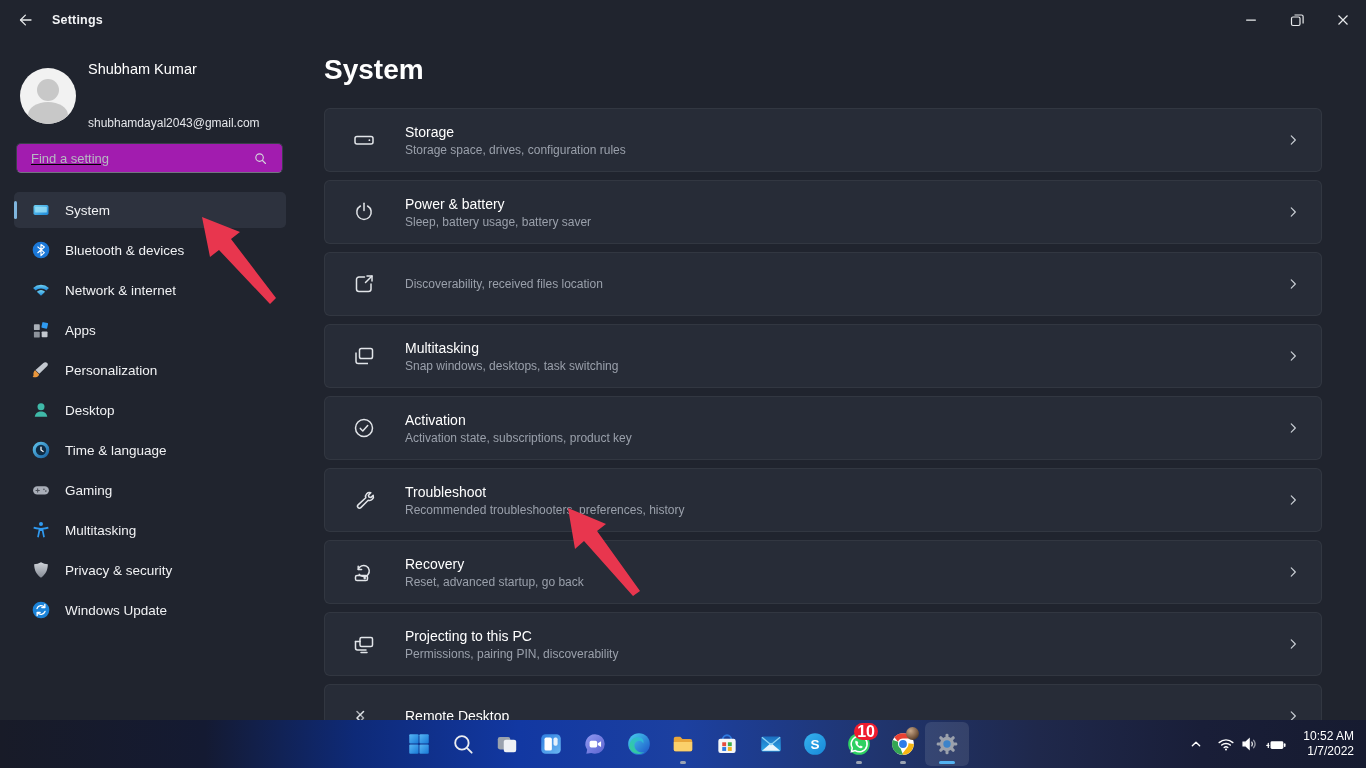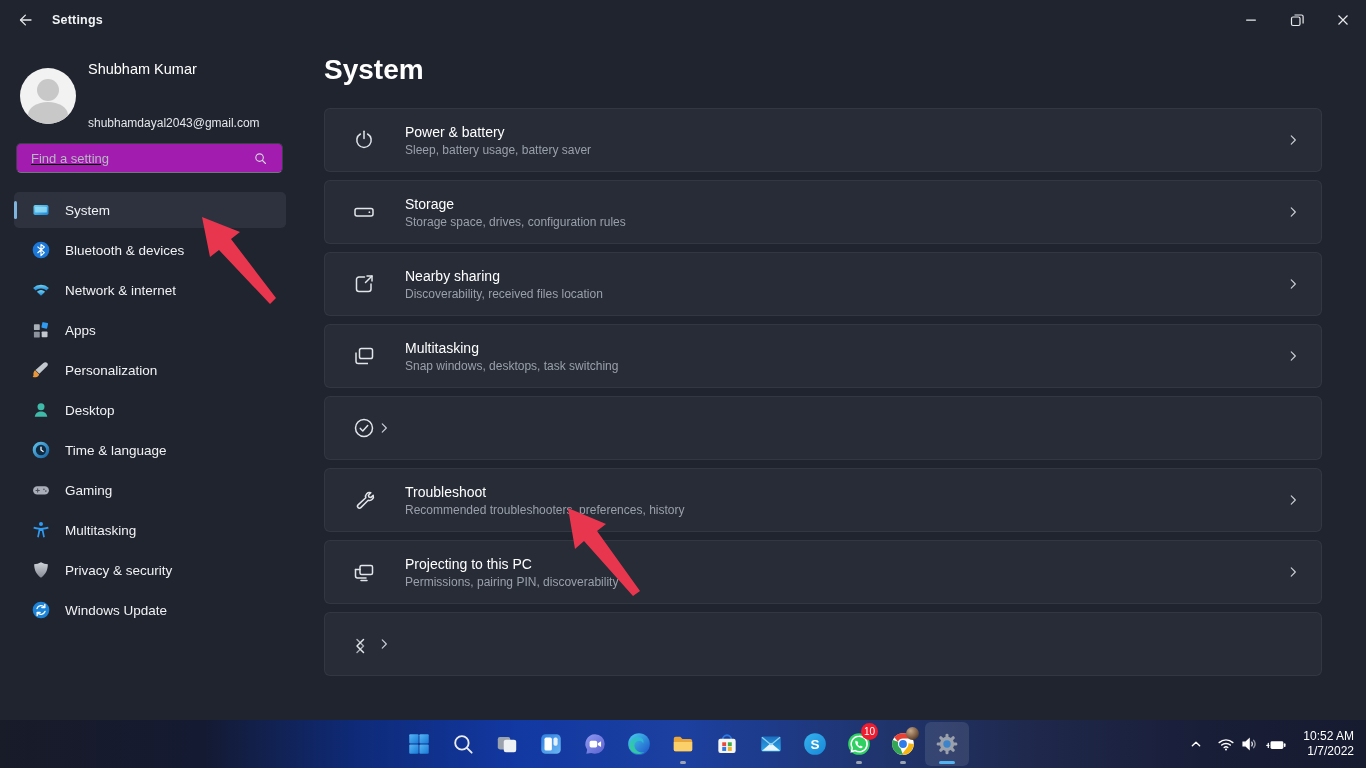--- a/index.html
+++ b/index.html
@@ -51,21 +51,21 @@
   .annot { position:absolute; left:0; top:0; width:1366px; height:768px; pointer-events:none; z-index:50; }
 
   
   .taskbar { position:absolute; left:0; top:720px; width:1366px; height:48px;
     background:linear-gradient(90deg,#181b28 0%,#141a32 15%,#0e2a78 26%,#1238a2 38%,#1c40a0 50%,#20356f 64%,#1f284b 76%,#191e38 88%,#161b30 100%); }
   .tb-icons { position:absolute; left:50%; transform:translateX(-50%); top:2px; display:flex; }
   .tb-btn { position:relative; width:44px; height:44px; display:flex; align-items:center; justify-content:center; border-radius:6px; cursor:pointer; }
   .tb-btn.active { background:rgba(255,255,255,0.10); }
   .tb-dot { position:absolute; bottom:2px; left:50%; transform:translateX(-50%); width:6px; height:3px; border-radius:2px; background:#9aa3b2; }
   .tb-line { position:absolute; bottom:2px; left:50%; transform:translateX(-50%); width:16px; height:3px; border-radius:2px; background:#53b2f0; }
-  .tb-badge { position:absolute; top:1px; right:3px; min-width:17px; height:17px; border-radius:9px; background:#ee1c2e; color:#fff; font-size:10px; font-weight:400; display:flex; align-items:center; justify-content:center; padding:0 3px; }
+  .tb-badge { position:absolute; top:1px; right:3px; min-width:17px; height:17px; border-radius:9px; background:#ee1c2e; color:#fff; font-size:16px; font-weight:700; display:flex; align-items:center; justify-content:center; padding:0 3px; }
   .tray { position:absolute; right:6px; top:0; height:48px; display:flex; align-items:center; }
   .tray-btn { height:40px; display:flex; align-items:center; justify-content:center; border-radius:5px; cursor:pointer; padding:0 4px; }
   .tray-group { display:flex; align-items:center; gap:2px; }
   .clock { text-align:right; color:#fff; font-size:12px; line-height:15px; margin-left:10px; margin-right:6px; cursor:pointer; }
 
   .icn svg { display:block; }
 </style>
 </head>
 <body>
 
@@ -258,62 +258,61 @@
             <span class="nav-label">Windows Update</span>
           </div>
         </div>
     </div>
 
     <div class="main">
       <div class="page-title">System</div>
       <div class="card-list" id="card-list">
           <div class="card">
             <span class="icn card-icn">
+              <svg width="24" height="24" viewBox="0 0 24 24" fill="none" stroke="#e2e5e9" stroke-width="1.5">
+                <rect x="3" y="8.5" width="18" height="7.5" rx="2"></rect>
+                <circle cx="17.4" cy="12.2" r="0.9" fill="#e2e5e9" stroke="none"></circle>
+              </svg>
+            </span>
+            <div class="card-text">
+              <div class="card-title">Storage</div>
+              <div class="card-sub">Storage space, drives, configuration rules</div>
+            </div>
+            <span class="icn card-chev">
+              <svg width="14" height="14" viewBox="0 0 24 24" fill="none" stroke="#cbd0d6" stroke-width="2" stroke-linecap="round" stroke-linejoin="round">
+                <path d="M9 5l7 7-7 7"></path>
+              </svg>
+            </span>
+          </div>
+          <div class="card">
+            <span class="icn card-icn">
               <svg width="24" height="24" viewBox="0 0 24 24" fill="none" stroke="#e2e5e9" stroke-width="1.5" stroke-linecap="round">
                 <path d="M8.4 6a7.2 7.2 0 1 0 7.2 0"></path>
                 <path d="M12 3.2v7.2"></path>
               </svg>
             </span>
             <div class="card-text">
               <div class="card-title">Power &amp; battery</div>
               <div class="card-sub">Sleep, battery usage, battery saver</div>
-            </div>
-            <span class="icn card-chev">
-              <svg width="14" height="14" viewBox="0 0 24 24" fill="none" stroke="#cbd0d6" stroke-width="2" stroke-linecap="round" stroke-linejoin="round">
-                <path d="M9 5l7 7-7 7"></path>
-              </svg>
-            </span>
-          </div>
-          <div class="card">
-            <span class="icn card-icn">
-              <svg width="24" height="24" viewBox="0 0 24 24" fill="none" stroke="#e2e5e9" stroke-width="1.5">
-                <rect x="3" y="8.5" width="18" height="7.5" rx="2"></rect>
-                <circle cx="17.4" cy="12.2" r="0.9" fill="#e2e5e9" stroke="none"></circle>
-              </svg>
-            </span>
-            <div class="card-text">
-              <div class="card-title">Storage</div>
-              <div class="card-sub">Storage space, drives, configuration rules</div>
             </div>
             <span class="icn card-chev">
               <svg width="14" height="14" viewBox="0 0 24 24" fill="none" stroke="#cbd0d6" stroke-width="2" stroke-linecap="round" stroke-linejoin="round">
                 <path d="M9 5l7 7-7 7"></path>
               </svg>
             </span>
           </div>
           <div class="card">
             <span class="icn card-icn">
               <svg width="24" height="24" viewBox="0 0 24 24" fill="none" stroke="#e2e5e9" stroke-width="1.5" stroke-linecap="round" stroke-linejoin="round">
                 <path d="M12.5 5H7a2.5 2.5 0 0 0-2.5 2.5V17A2.5 2.5 0 0 0 7 19.5h9.5A2.5 2.5 0 0 0 19 17v-5"></path>
                 <path d="M13.5 10.5 20 4"></path>
                 <path d="M15 4h5v5"></path>
               </svg>
             </span>
             <div class="card-text">
-              <div class="card-title">Nearby sharing</div>
               <div class="card-sub">Discoverability, received files location</div>
             </div>
             <span class="icn card-chev">
               <svg width="14" height="14" viewBox="0 0 24 24" fill="none" stroke="#cbd0d6" stroke-width="2" stroke-linecap="round" stroke-linejoin="round">
                 <path d="M9 5l7 7-7 7"></path>
               </svg>
             </span>
           </div>
           <div class="card">
             <span class="icn card-icn">
@@ -332,35 +331,58 @@
               </svg>
             </span>
           </div>
           <div class="card">
             <span class="icn card-icn">
               <svg width="24" height="24" viewBox="0 0 24 24" fill="none" stroke="#e2e5e9" stroke-width="1.5" stroke-linecap="round" stroke-linejoin="round">
                 <circle cx="12" cy="12" r="8.5"></circle>
                 <path d="M8.3 12.4l2.5 2.6 4.9-5.4"></path>
               </svg>
             </span>
+            <div class="card-text">
+              <div class="card-title">Activation</div>
+              <div class="card-sub">Activation state, subscriptions, product key</div>
+            </div>
             <span class="icn card-chev">
               <svg width="14" height="14" viewBox="0 0 24 24" fill="none" stroke="#cbd0d6" stroke-width="2" stroke-linecap="round" stroke-linejoin="round">
                 <path d="M9 5l7 7-7 7"></path>
               </svg>
             </span>
           </div>
           <div class="card">
             <span class="icn card-icn">
               <svg width="24" height="24" viewBox="0 0 24 24" fill="none" stroke="#e2e5e9" stroke-width="1.5" stroke-linecap="round" stroke-linejoin="round">
                 <path d="M13.8 9.8a3.9 3.9 0 0 1 5-5l-2.4 2.4.5 1.9 1.9.5L21.2 7.2a3.9 3.9 0 0 1-5 5l-7.4 7.4a1.9 1.9 0 0 1-2.7-2.7z"></path>
               </svg>
             </span>
             <div class="card-text">
               <div class="card-title">Troubleshoot</div>
               <div class="card-sub">Recommended troubleshooters, preferences, history</div>
+            </div>
+            <span class="icn card-chev">
+              <svg width="14" height="14" viewBox="0 0 24 24" fill="none" stroke="#cbd0d6" stroke-width="2" stroke-linecap="round" stroke-linejoin="round">
+                <path d="M9 5l7 7-7 7"></path>
+              </svg>
+            </span>
+          </div>
+          <div class="card">
+            <span class="icn card-icn">
+              <svg width="24" height="24" viewBox="0 0 24 24" fill="none" stroke="#e2e5e9" stroke-width="1.5" stroke-linecap="round" stroke-linejoin="round">
+                <path d="M6.2 6.2v3.4h3.4"></path>
+                <path d="M6.3 9.4a5.6 5.6 0 1 1 .9 5"></path>
+                <rect x="3.5" y="15.5" width="12" height="5" rx="1.6"></rect>
+                <path d="M12 18h1.6M12.8 17.2v1.6"></path>
+              </svg>
+            </span>
+            <div class="card-text">
+              <div class="card-title">Recovery</div>
+              <div class="card-sub">Reset, advanced startup, go back</div>
             </div>
             <span class="icn card-chev">
               <svg width="14" height="14" viewBox="0 0 24 24" fill="none" stroke="#cbd0d6" stroke-width="2" stroke-linecap="round" stroke-linejoin="round">
                 <path d="M9 5l7 7-7 7"></path>
               </svg>
             </span>
           </div>
           <div class="card">
             <span class="icn card-icn">
               <svg width="24" height="24" viewBox="0 0 24 24" fill="none" stroke="#e2e5e9" stroke-width="1.5" stroke-linejoin="round" stroke-linecap="round">
@@ -380,20 +402,23 @@
               </svg>
             </span>
           </div>
           <div class="card">
             <span class="icn card-icn">
               <svg width="24" height="24" viewBox="0 0 24 24" fill="none" stroke="#e2e5e9" stroke-width="1.5" stroke-linecap="round" stroke-linejoin="round">
                 <path d="M11.5 7.5 5 14l6.5 6.5"></path>
                 <path d="M5 7.5 11.5 14 5 20.5" opacity=".7"></path>
               </svg>
             </span>
+            <div class="card-text">
+              <div class="card-title">Remote Desktop</div>
+            </div>
             <span class="icn card-chev">
               <svg width="14" height="14" viewBox="0 0 24 24" fill="none" stroke="#cbd0d6" stroke-width="2" stroke-linecap="round" stroke-linejoin="round">
                 <path d="M9 5l7 7-7 7"></path>
               </svg>
             </span>
           </div>
         </div>
     </div>
 
   </div>

